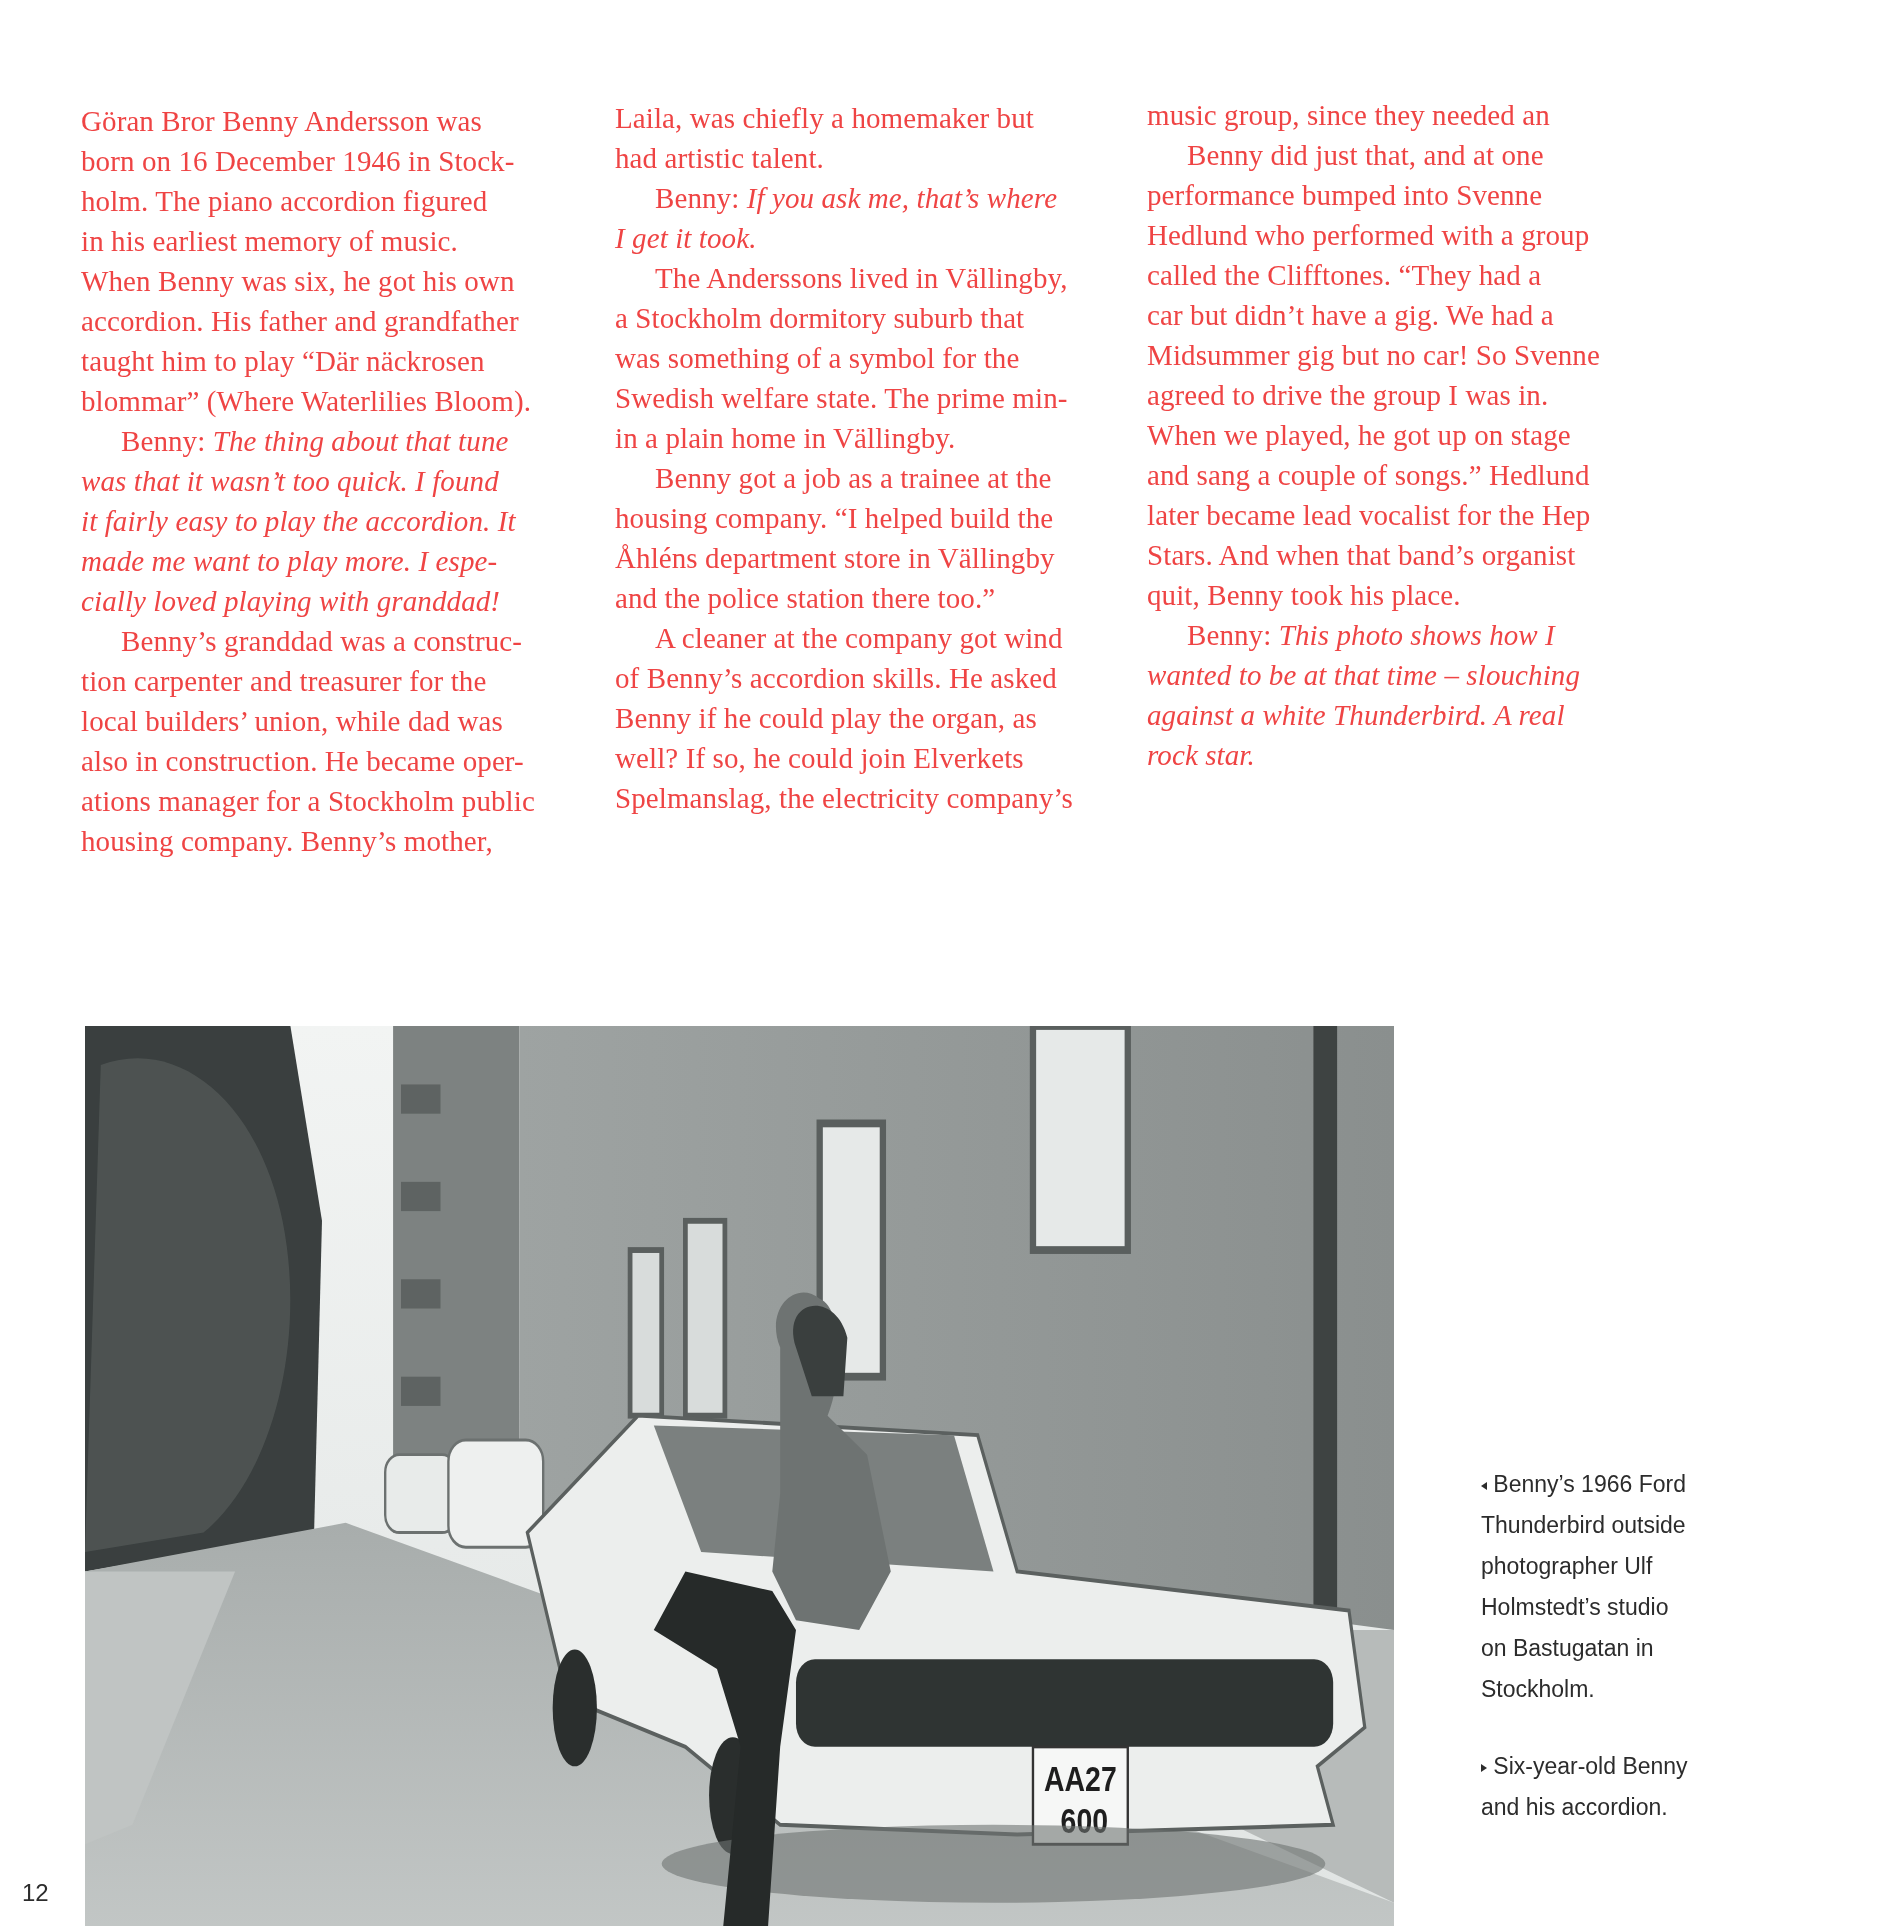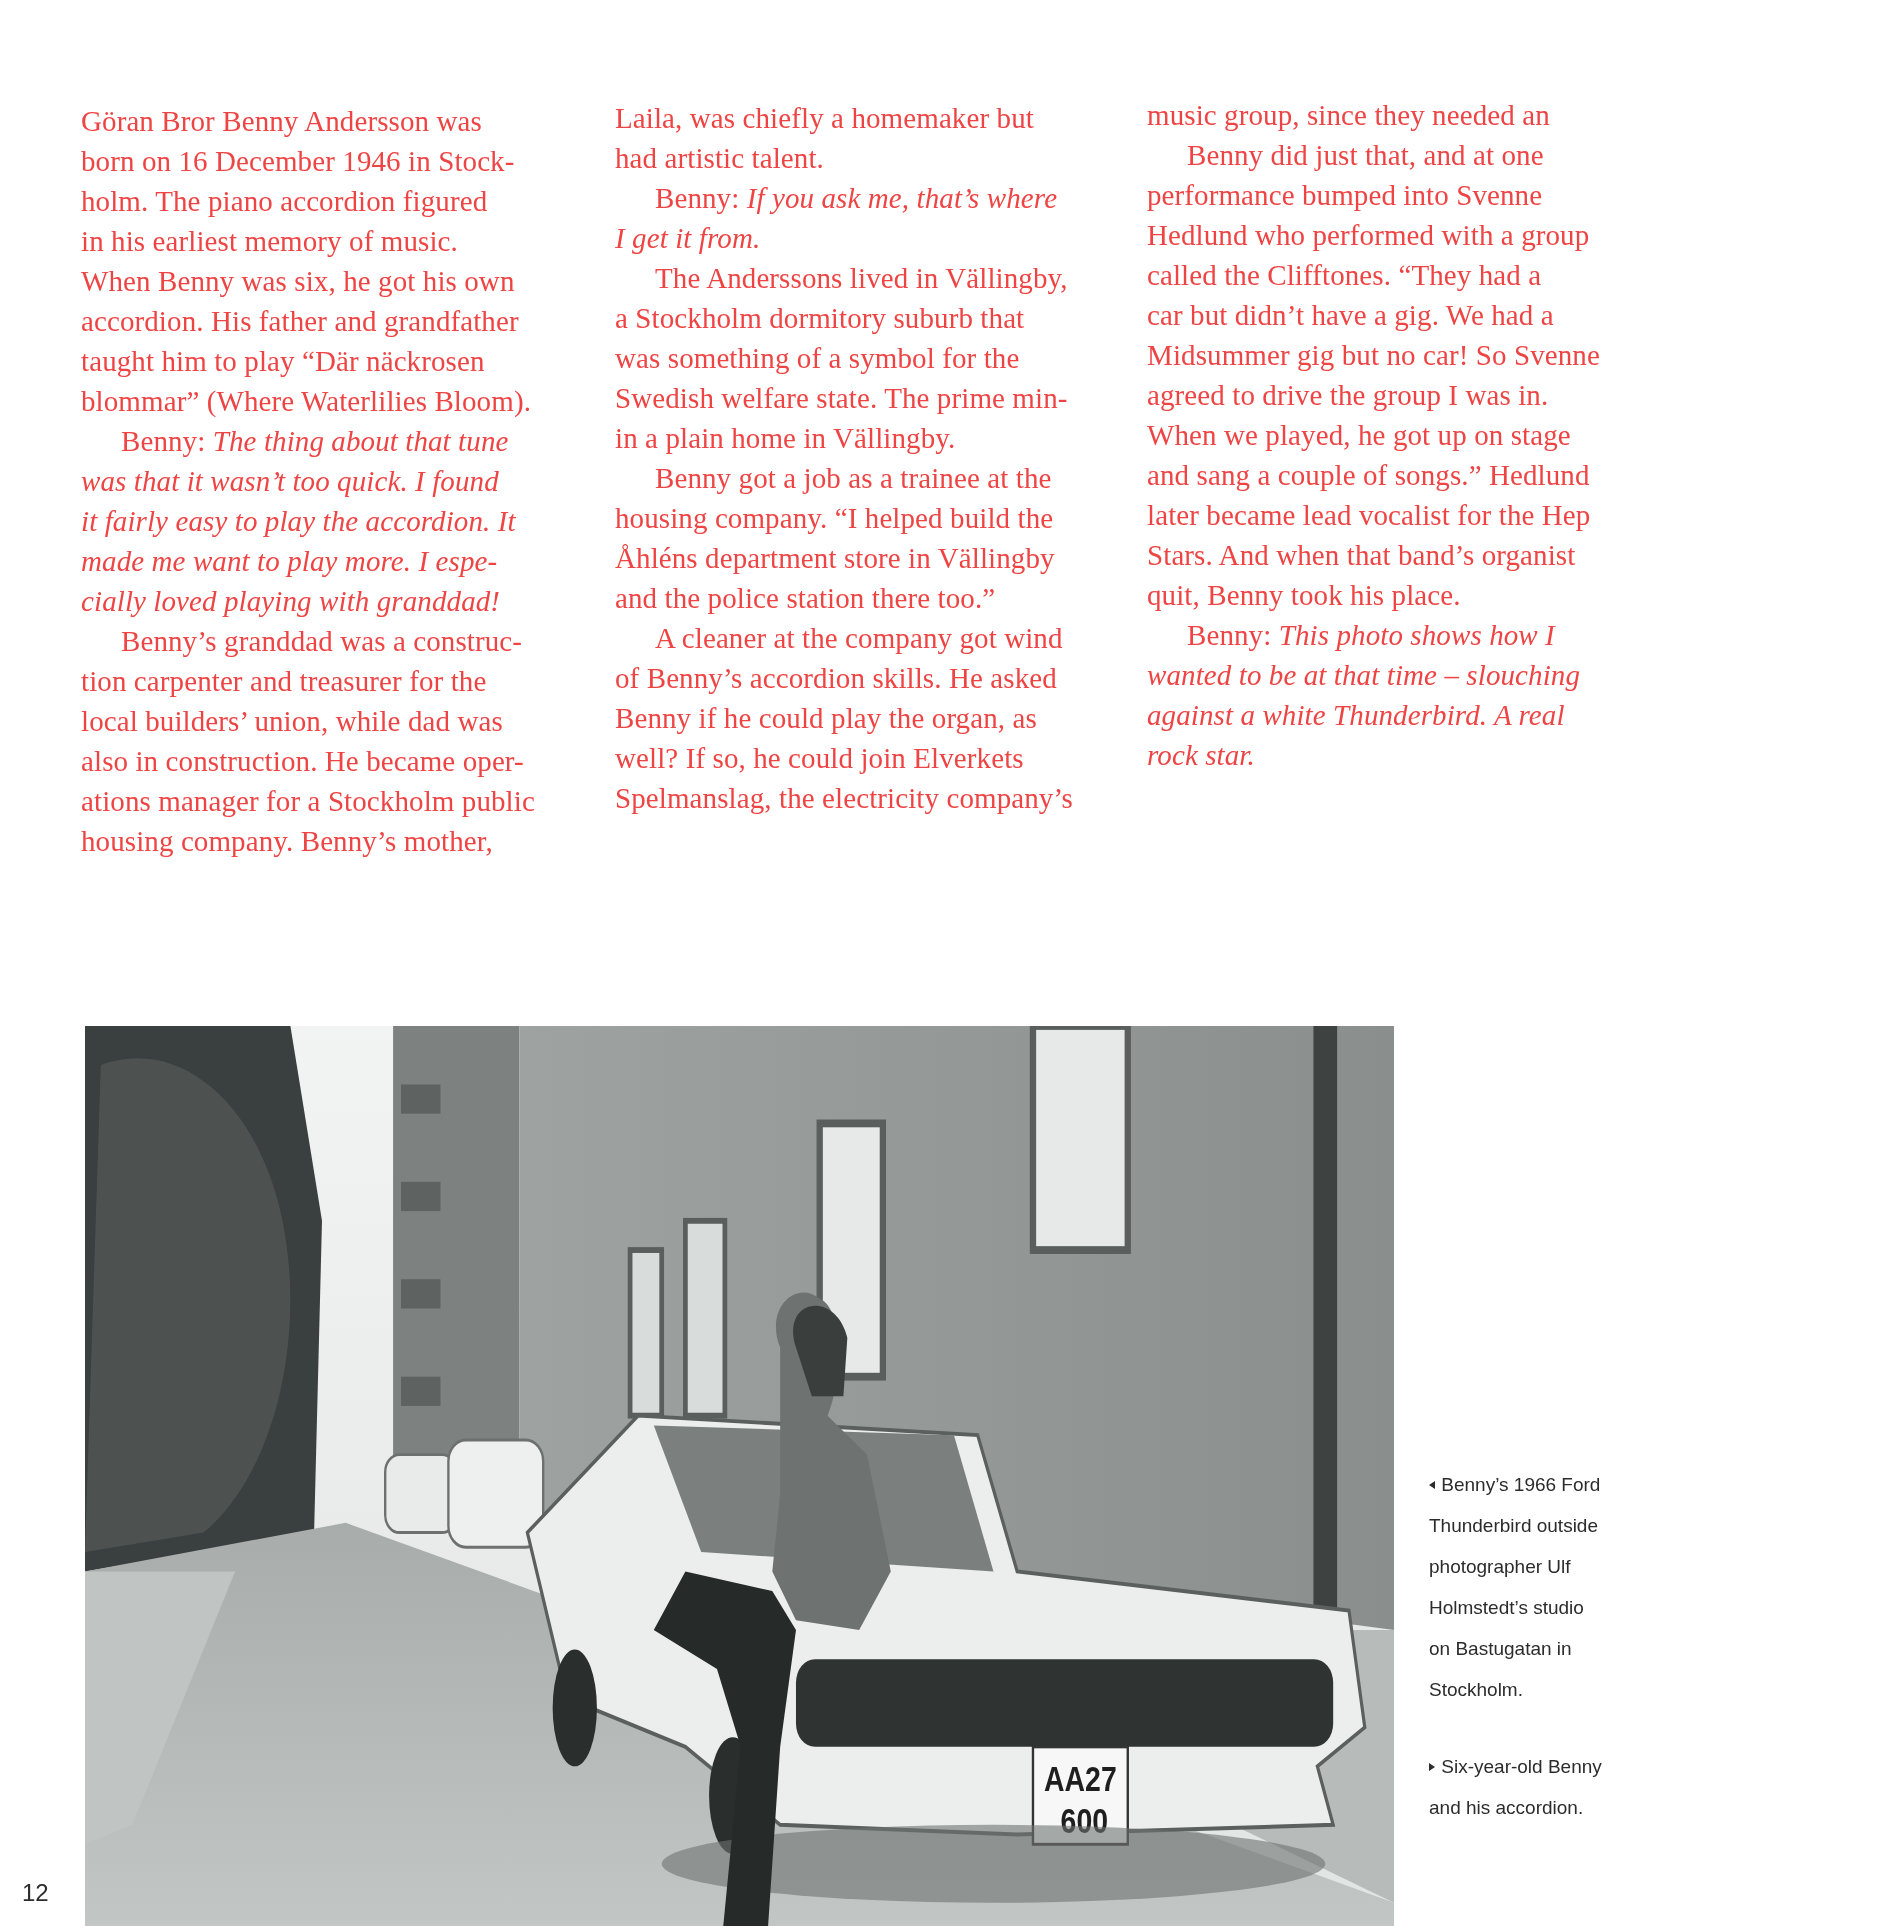--- a/index.html
+++ b/index.html
@@ -40,23 +40,23 @@
       top: 1026px;
       width: 1309px;
       height: 980px;
       overflow: hidden;
       background: #8e9494;
     }
     .photo svg { display: block; width: 100%; height: 100%; }
 
     .caption {
       position: absolute;
-      left: 1429px;
+      left: 1481px;
       font-family: "Liberation Sans", "DejaVu Sans", sans-serif;
-      font-size: 19px;
+      font-size: 23px;
       line-height: 41px;
       color: #2c2c2c;
       width: 237px;
     }
     .caption-1 { top: 1464px; }
     .caption-2 { top: 1746px; }
     .caption .line { height: 41px; }
     .tri {
       display: inline-block;
       width: 0; height: 0;
@@ -98,21 +98,21 @@
     <span class="line"><span>tion carpenter and treasurer for the</span></span>
     <span class="line"><span>local builders’ union, while dad was</span></span>
     <span class="line"><span>also in construction. He became oper-</span></span>
     <span class="line"><span>ations manager for a Stockholm public</span></span>
     <span class="line"><span>housing company. Benny’s mother,</span></span>
   </div>
 <div class="column col-2">
     <span class="line"><span>Laila, was chiefly a homemaker but</span></span>
     <span class="line"><span>had artistic talent.</span></span>
     <span class="line indent"><span>Benny: </span><span class="it">If you ask me, that’s where</span></span>
-    <span class="line"><span class="it">I get it from.</span></span>
+    <span class="line"><span class="it">I get it took.</span></span>
     <span class="line indent"><span>The Anderssons lived in Vällingby,</span></span>
     <span class="line"><span>a Stockholm dormitory suburb that</span></span>
     <span class="line"><span>was something of a symbol for the</span></span>
     <span class="line"><span>Swedish welfare state. The prime min-</span></span>
     <span class="line"><span>in a plain home in Vällingby.</span></span>
     <span class="line indent"><span>Benny got a job as a trainee at the</span></span>
     <span class="line"><span>housing company. “I helped build the</span></span>
     <span class="line"><span>Åhléns department store in Vällingby</span></span>
     <span class="line"><span>and the police station there too.”</span></span>
     <span class="line indent"><span>A cleaner at the company got wind</span></span>

